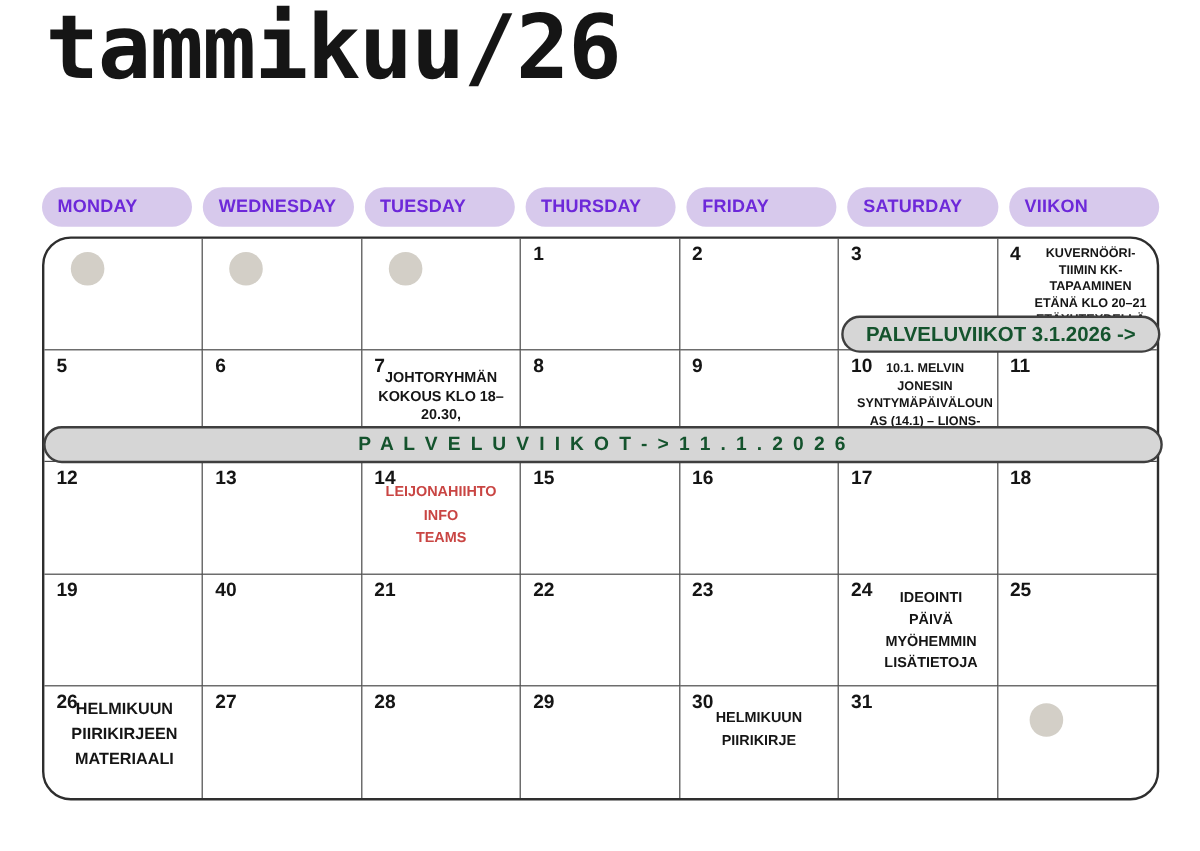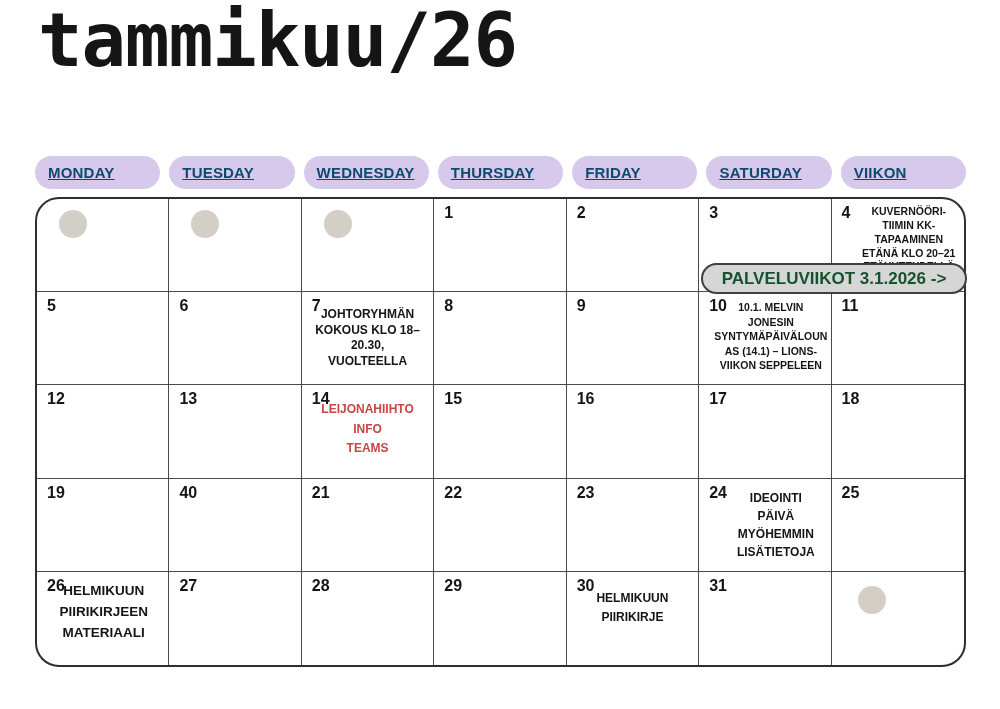--- a/index.html
+++ b/index.html
@@ -16,23 +16,22 @@
     font-weight:700; font-size:74px; letter-spacing:-1px; line-height:1.05;
     color:#151515;
   }
   .weekday-row {
     position:absolute; left:35px; top:156px; width:931px; height:33px;
     display:grid; grid-template-columns:repeat(7,1fr); column-gap:9px;
   }
   .weekday-pill {
     background:var(--header-pill,#d7c9ec);
     border-radius:17px; display:flex; align-items:center;
-    padding-left:13px; font-weight:700; font-size:15px; color:#0c4a6e;
+    padding-left:13px; font-weight:700; font-size:15px; color:#6d28d9;
     letter-spacing:0.2px;
-    text-decoration:underline;
   }
   .grid {
     position:absolute; left:35px; top:197px; width:931px; height:470px;
     display:grid; grid-template-columns:repeat(7,1fr); grid-template-rows:repeat(5,1fr);
     border:2px solid #2e2e2e; border-radius:24px; background:#fff;
   }
   .cell { position:relative; border-right:1px solid var(--grid-line,#4a4a4a); border-bottom:1px solid var(--grid-line,#4a4a4a); }
   .cell:nth-child(7n) { border-right:none; }
   .cell:nth-child(n+29) { border-bottom:none; }
   .num {
@@ -67,22 +66,22 @@
 </style>
 </head>
 <body>
 
 <div class="page">
 
   <div class="title">tammikuu/26</div>
 
   <div class="weekday-row">
     <div class="weekday-pill">MONDAY</div>
+    <div class="weekday-pill">WEDNESDAY</div>
     <div class="weekday-pill">TUESDAY</div>
-    <div class="weekday-pill">WEDNESDAY</div>
     <div class="weekday-pill">THURSDAY</div>
     <div class="weekday-pill">FRIDAY</div>
     <div class="weekday-pill">SATURDAY</div>
     <div class="weekday-pill">VIIKON</div>
   </div>
 
   <div class="grid">
 
     <div class="cell">
         <span class="circle"></span>
@@ -214,15 +213,18 @@
     <div class="cell">
         <span class="num">31</span>
       </div>
     <div class="cell">
         <span class="circle sun"></span>
       </div>
 
     <div class="banner banner-start">
       <span>PALVELUVIIKOT 3.1.2026 -&gt;</span>
     </div>
+    <div class="banner banner-end">
+      <span>P A L V E L U V I I K O T   - &gt; 1 1 . 1 . 2 0 2 6</span>
+    </div>
 
   </div>
 </div>
 
 </body></html>

